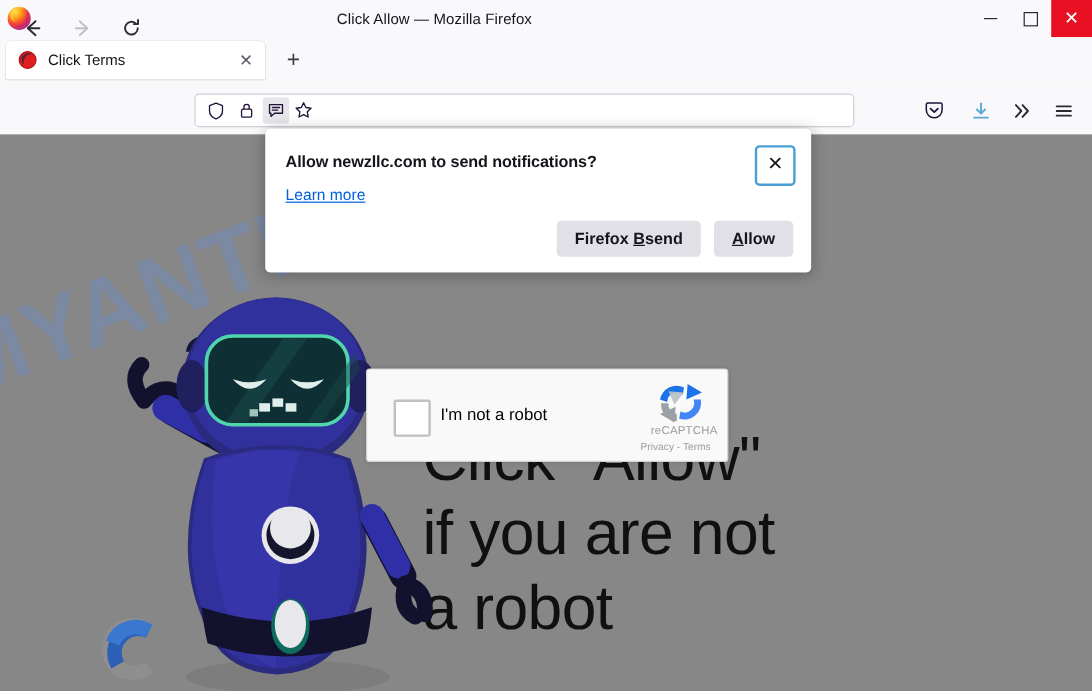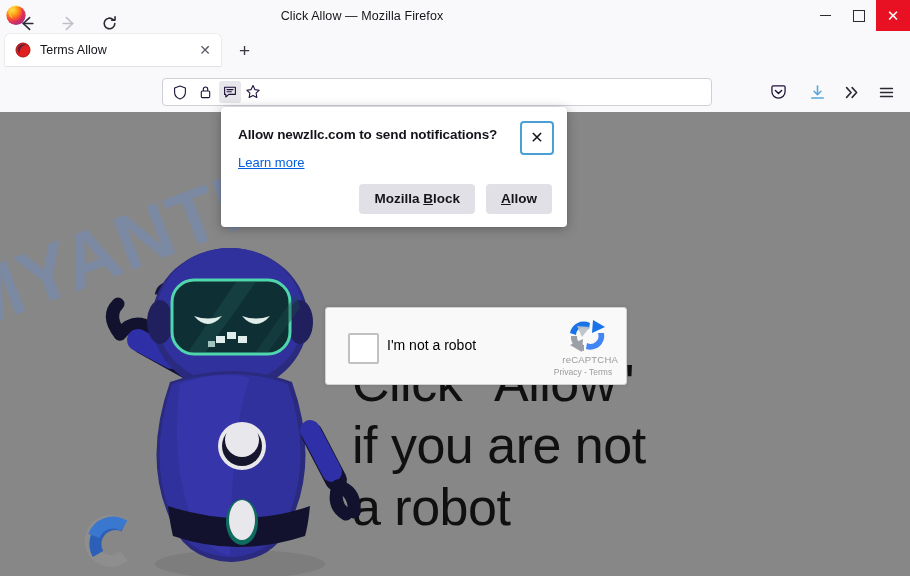--- a/index.html
+++ b/index.html
@@ -126,21 +126,21 @@
   }
   .bigtext .l1{display:block;}
   .bigtext .l2{display:block;}
   .bigtext .l3{display:block;}
 
   .robot{position:absolute;left:60px;top:122px;width:320px;height:342px;}
   .spinner{position:absolute;left:80px;top:400px;width:58px;height:58px;}
 
   
   .notif-dialog{
-    position:absolute;left:221px;top:107px;width:346px;height:120px;
+    position:absolute;left:221px;top:107px;width:455px;height:120px;
     background:#fff;border-radius:4px;
     box-shadow:0 2px 12px rgba(0,0,0,.28), 0 0 0 .5px rgba(0,0,0,.08);
   }
   .nd-title{
     position:absolute;left:17px;top:20px;
     font-size:13.5px;font-weight:700;color:#15141a;letter-spacing:-.1px;
   }
   .nd-close{
     position:absolute;right:13px;top:14px;width:30px;height:30px;
     border:2px solid #4a9fd4;border-radius:4px;
@@ -161,21 +161,20 @@
     font-size:13.5px;font-weight:700;color:#15141a;
     font-family:"Liberation Sans","DejaVu Sans",sans-serif;
   }
   .nd-btn u{text-decoration:underline;}
 
   
   .recaptcha{
     position:absolute;left:305px;top:307px;width:300px;height:76px;
     background:#f9f9f9;border:1px solid #d3d3d3;border-radius:3px;
     box-shadow:0 0 4px rgba(0,0,0,.12);
-    margin-left:20px;
   }
   .rc-box{
     position:absolute;left:22px;top:25px;width:27px;height:27px;
     background:#fff;border:2px solid #c1c1c1;border-radius:2px;
   }
   .rc-label{
     position:absolute;left:61px;top:29px;font-size:14px;color:#000;
   }
   .rc-logo{position:absolute;right:14px;top:9px;width:52px;height:40px;}
   .rc-brand{
@@ -224,21 +223,21 @@
 
   <div class="tabstrip">
     <div class="tab">
       <span class="favicon">
         <svg width="16" height="16" viewBox="0 0 16 16">
           <circle cx="8" cy="8" r="7" fill="#e02020"></circle>
           <circle cx="8" cy="8" r="7" fill="none" stroke="#b01010" stroke-width="1"></circle>
           <path d="M3 5 a7 7 0 0 1 9 -2 a7 7 0 0 0 -7 9 a7 7 0 0 1 -2 -7z" fill="#2c2240" opacity=".7"></path>
         </svg>
       </span>
-      <span class="tlabel">Terms Allow</span>
+      <span class="tlabel">Click Terms</span>
       <span class="tclose">✕</span>
     </div>
     <div class="newtab">+</div>
   </div>
 
   <div class="navbar"></div>
 
   <div class="navbtn back">
     <svg width="17" height="17" viewBox="0 0 16 16">
       <path d="M10 2.5 L4 8 L10 13.5" fill="none" stroke="#2b2a33" stroke-width="1.5" stroke-linecap="round" stroke-linejoin="round"></path>
@@ -391,18 +390,18 @@
     <div class="rc-terms">Privacy - Terms</div>
   </div>
 
   <div class="notif-dialog">
     <div class="nd-title">Allow newzllc.com to send notifications?</div>
     <div class="nd-close">
       <span>✕</span>
     </div>
     <a class="nd-learn" href="#">Learn more</a>
     <div class="nd-actions">
-      <button class="nd-btn"><span>Mozilla </span><u>B</u><span>lock</span></button>
+      <button class="nd-btn"><span>Firefox </span><u>B</u><span>send</span></button>
       <button class="nd-btn"><span></span><u>A</u><span>llow</span></button>
     </div>
   </div>
 
 </div>
 
 </body></html>

